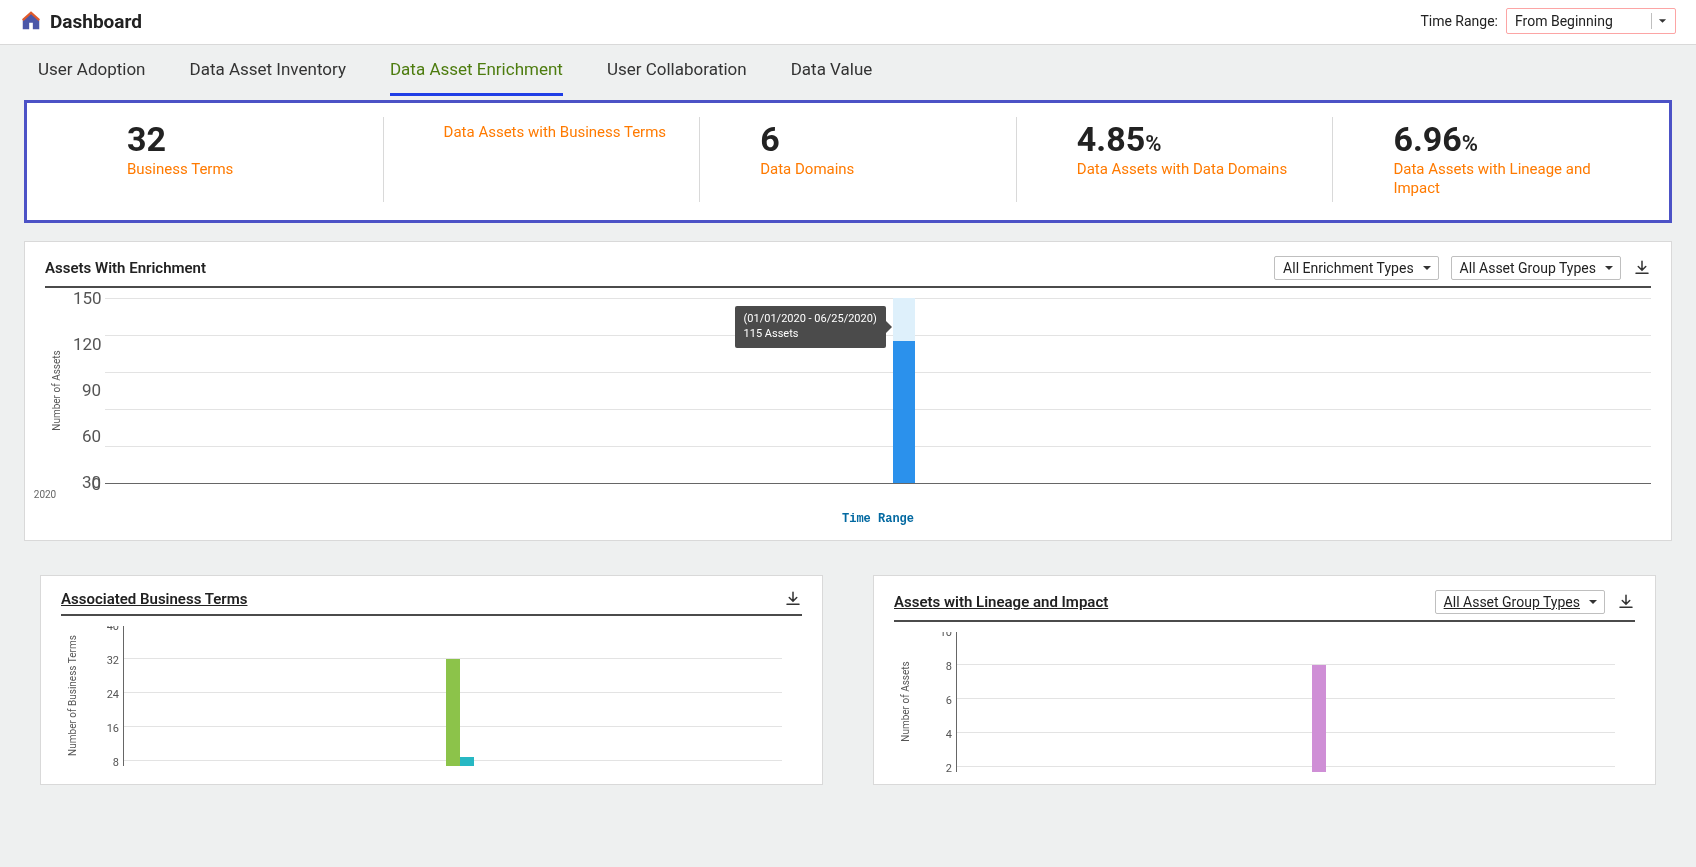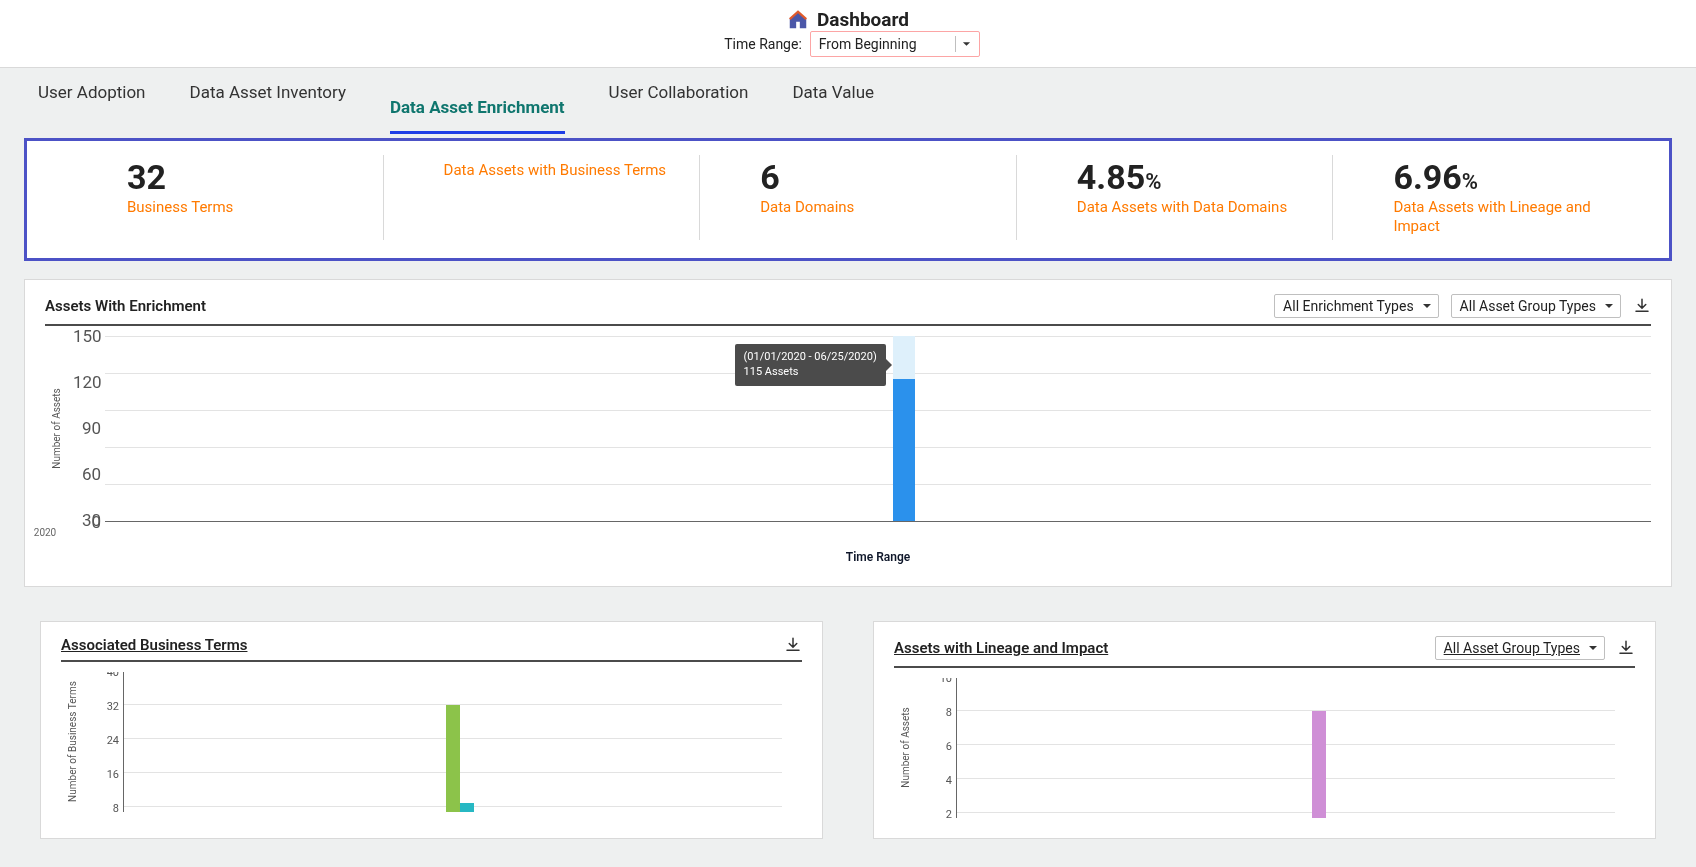--- a/index.html
+++ b/index.html
@@ -8,21 +8,20 @@
       background: #ffffff;
       color: #222;
       font-size: 14px;
     }
     .page-header {
       display: flex;
       align-items: center;
       justify-content: space-between;
       padding: 8px 20px 10px 20px;
       background: #fff;
-      flex-direction: column;
     }
     .page-title-wrap { display: flex; align-items: center; gap: 8px; }
     .home-icon svg { width: 22px; height: 22px; display: block; }
     .page-title { font-size: 19px; font-weight: 700; color: #222; }
     .time-range-wrap { display: flex; align-items: center; gap: 8px; font-size: 14px; color: #222; margin-left: 8px; }
     .select-ctrl {
       display: inline-flex; align-items: center; justify-content: space-between;
       border: 1px solid #fca5a5; background: #fff; padding: 4px 8px;
       min-width: 170px; font-size: 14px; cursor: pointer;
       border-radius: 2px;
@@ -41,21 +40,21 @@
     }
 
     .tabs-bar {
       display: flex; gap: 44px;
       padding: 14px 38px 0 38px;
     }
     .tab {
       font-size: 17px; color: #333; padding-bottom: 14px;
       cursor: pointer; border-bottom: 3px solid transparent;
     }
-    .tab.active { color: #0f766e; font-weight: 700; border-bottom-color: #1f3ee6; margin-top: 15px; }
+    .tab.active { color: #4d7c0f; font-weight: 400; border-bottom-color: #1f3ee6; }
 
     .kpi-panel {
       margin: 4px 24px 18px 24px;
       background: #fff;
       border: 3px solid #4c52c6;
       padding: 14px 20px 18px 20px;
       display: flex;
       align-items: stretch;
     }
     .kpi {
@@ -65,21 +64,21 @@
     }
     .kpi:first-child { border-left: none; padding-left: 80px; }
     .kpi-val { font-size: 34px; font-weight: 700; color: #222; line-height: 1.1; }
     .kpi-pct { font-size: 22px; font-weight: 600; }
     .kpi-lbl { color: #ff7a00; font-size: 15px; margin-top: 2px; line-height: 1.25; max-width: 230px; }
 
     .card {
       background: #fff;
       border: 1px solid #d9d9d9;
       margin: 0 24px 18px 24px;
-      padding: 14px 20px 20px 20px;
+      padding: 14px 20px 12px 20px;
     }
     .card-head {
       display: flex; justify-content: space-between; align-items: center;
       border-bottom: 2px solid #4b4b4b;
       padding-bottom: 6px; margin-bottom: 10px;
     }
     .card-title { font-size: 15px; font-weight: 600; color: #222; }
     .card-actions { display: flex; align-items: center; gap: 12px; }
     .sel-sm {
       display: inline-flex; align-items: center; justify-content: space-between;
@@ -119,21 +118,21 @@
     .chart1-bar {
       position: absolute; bottom: 0;
       width: 22px;
       background: #2b91ec;
     }
     .xtick {
       position: absolute; font-size: 10px; color: #666; transform: translateX(-50%);
     }
     .xlabel {
       position: absolute; bottom: 2px; left: 60px; right: 0; text-align: center;
-      font-size: 12px; color: #0f172a; font-weight: 600;
+      font-size: 12px; color: #0369a1; font-weight: 600; font-family: Liberation Mono, monospace;
     }
     .tooltip-box {
       position: absolute; background: #4b4b4b; color: #fff;
       font-size: 11px; padding: 6px 9px; border-radius: 2px; line-height: 1.35;
       white-space: nowrap;
     }
     .tooltip-box::after {
       content: ""; position: absolute; right: -6px; top: 50%; transform: translateY(-50%);
       border-width: 6px 0 6px 6px; border-style: solid; border-color: transparent transparent transparent #4b4b4b;
     }

